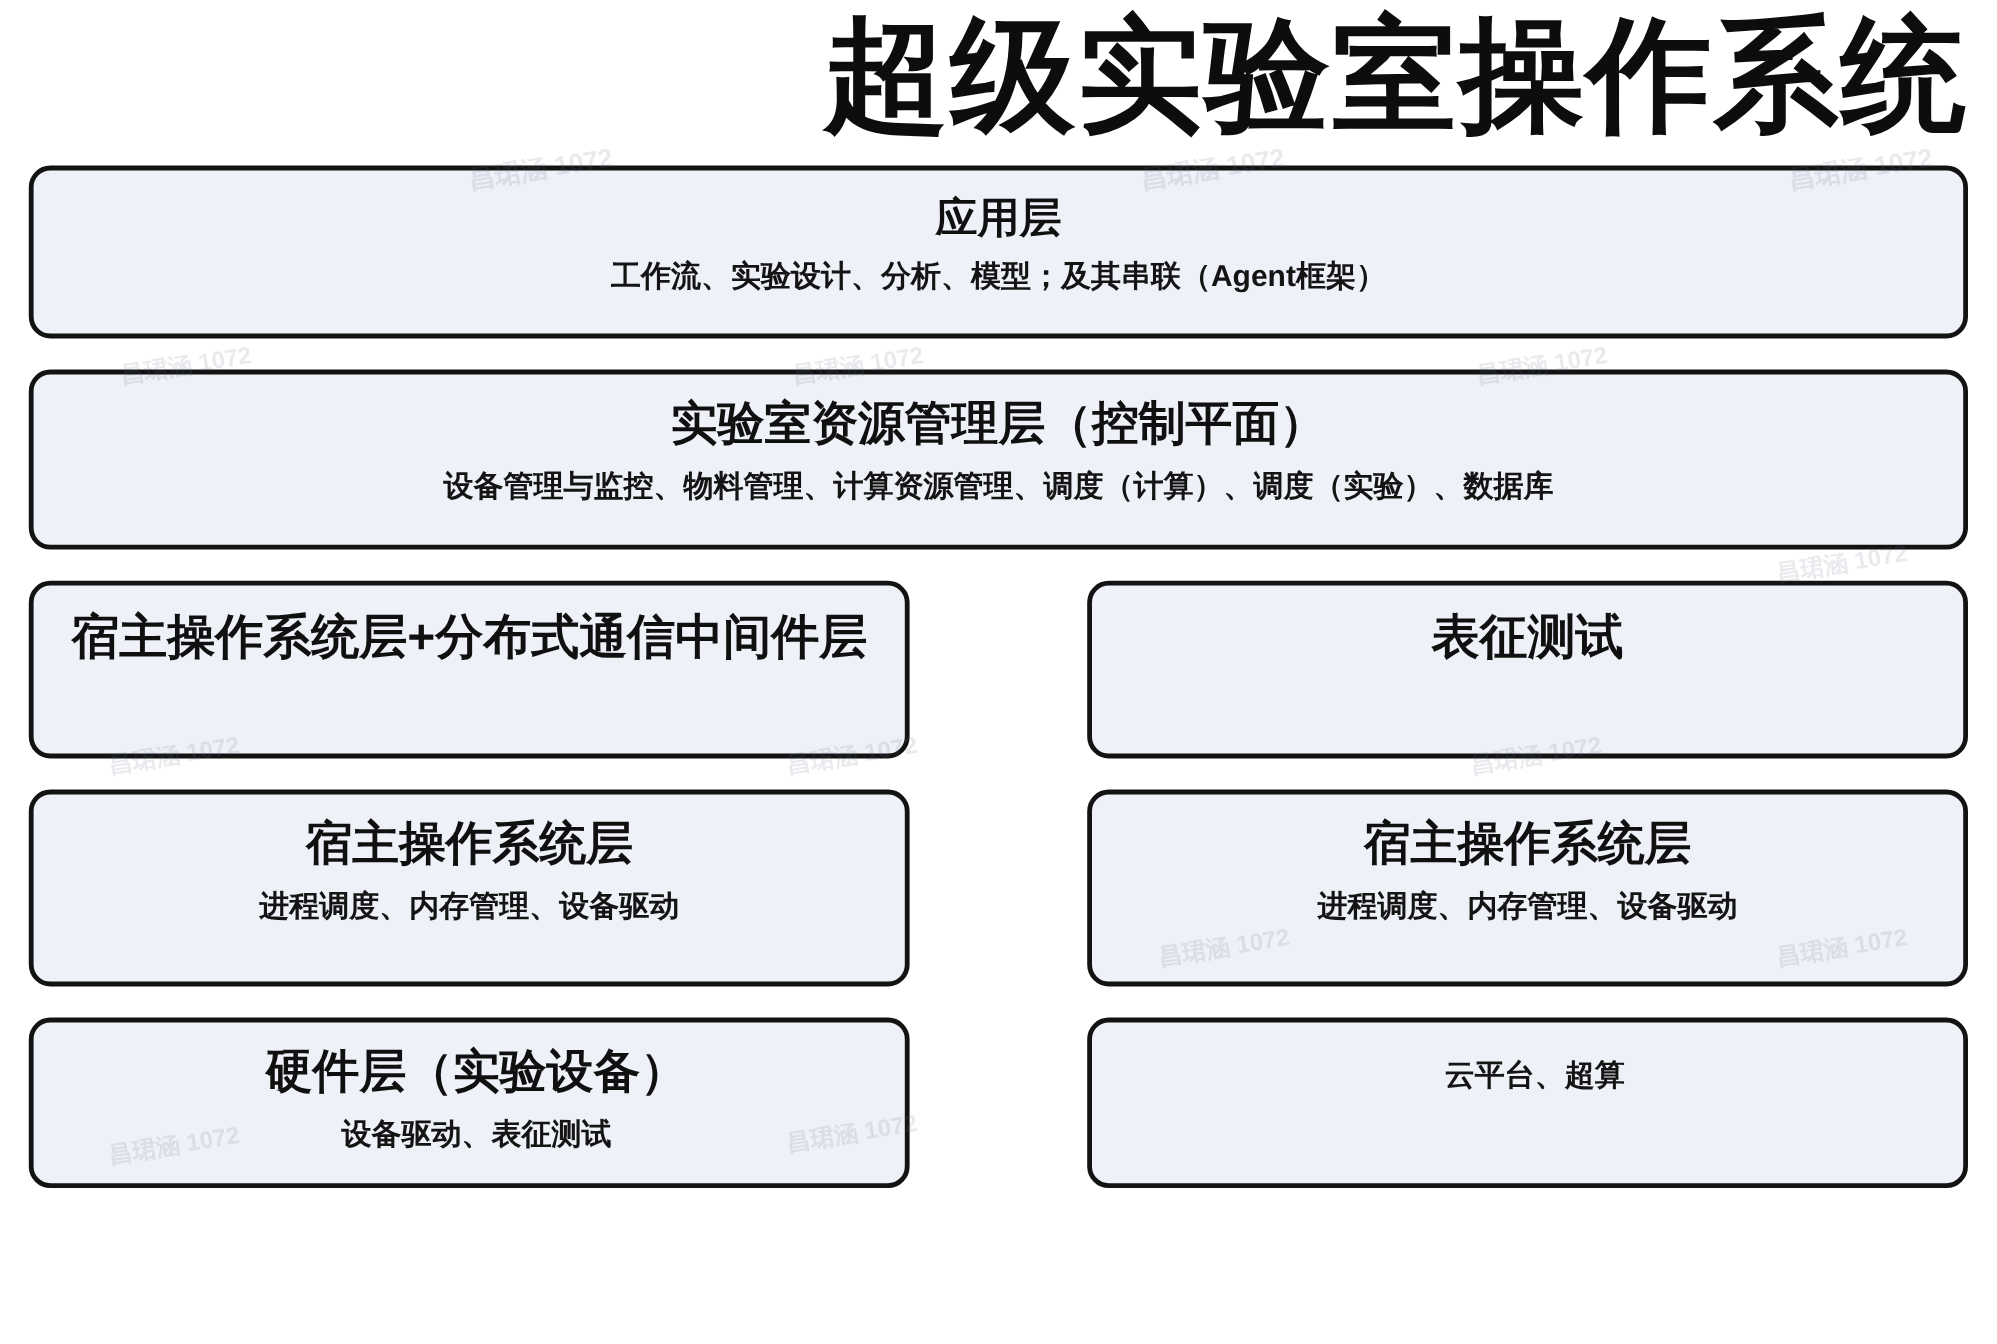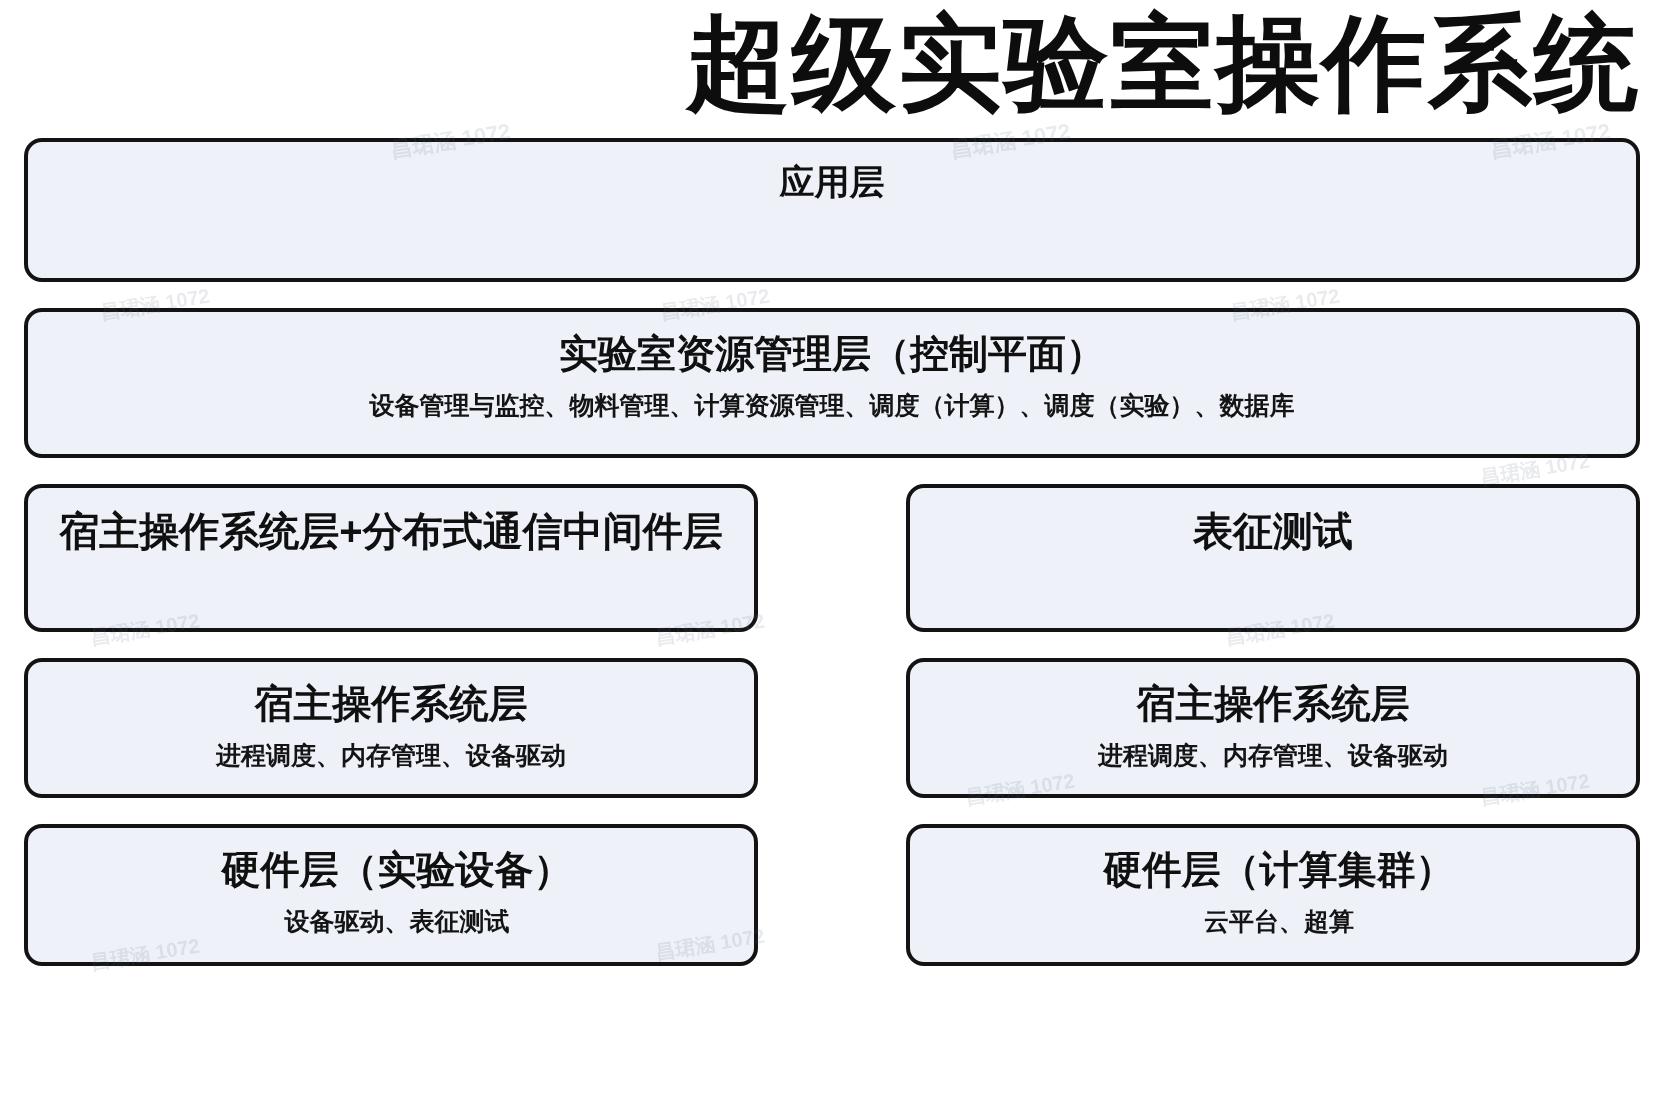--- a/index.html
+++ b/index.html
@@ -51,21 +51,21 @@
     align-items: center;
     justify-content: flex-start;
     padding: 18px 20px 14px 20px;
     position: relative;
   }
   .box.full { width: 100%; }
   .box.half { width: 736px; }
   .box.h-app { height: 144px; }
   .box.h-res { height: 150px; }
   .box.h-mid { height: 148px; }
-  .box.h-host { height: 140px; }
+  .box.h-host { height: 164px; }
   .box.h-hw { height: 142px; padding-left: 32px; }
 
   .box-title {
     font-size: 35px;
     font-weight: 700;
     line-height: 1.25;
     text-align: center;
     color: #101010;
   }
   .box-title.big {
@@ -100,20 +100,21 @@
 <body>
 
 <div class="page">
 
   <div class="title">超级实验室操作系统</div>
 
   <div class="stack">
 
     <div class="box full h-app">
       <div class="box-title">应用层</div>
+      <div class="box-sub">工作流、实验设计、分析、模型；及其串联（Agent框架）</div>
     </div>
 
     <div class="box full h-res">
       <div class="box-title big">实验室资源管理层（控制平面）</div>
       <div class="box-sub">设备管理与监控、物料管理、计算资源管理、调度（计算）、调度（实验）、数据库</div>
     </div>
 
     <div class="row">
       <div class="box half h-mid mid-left">
         <div class="box-title">宿主操作系统层+分布式通信中间件层</div>
@@ -133,21 +134,20 @@
         <div class="box-sub">进程调度、内存管理、设备驱动</div>
       </div>
     </div>
 
     <div class="row">
       <div class="box half h-hw">
         <div class="box-title big">硬件层（实验设备）</div>
         <div class="box-sub">设备驱动、表征测试</div>
       </div>
       <div class="box half h-hw">
-        <div class="box-title big">硬件层（计算集群）</div>
         <div class="box-sub">云平台、超算</div>
       </div>
     </div>
 
   </div>
 
   <div class="wm" style="left:390px; top:120px;">昌珺涵 1072</div>
   <div class="wm" style="left:950px; top:120px;">昌珺涵 1072</div>
   <div class="wm" style="left:1490px; top:120px;">昌珺涵 1072</div>
   <div class="wm small" style="left:100px; top:285px;">昌珺涵 1072</div>

